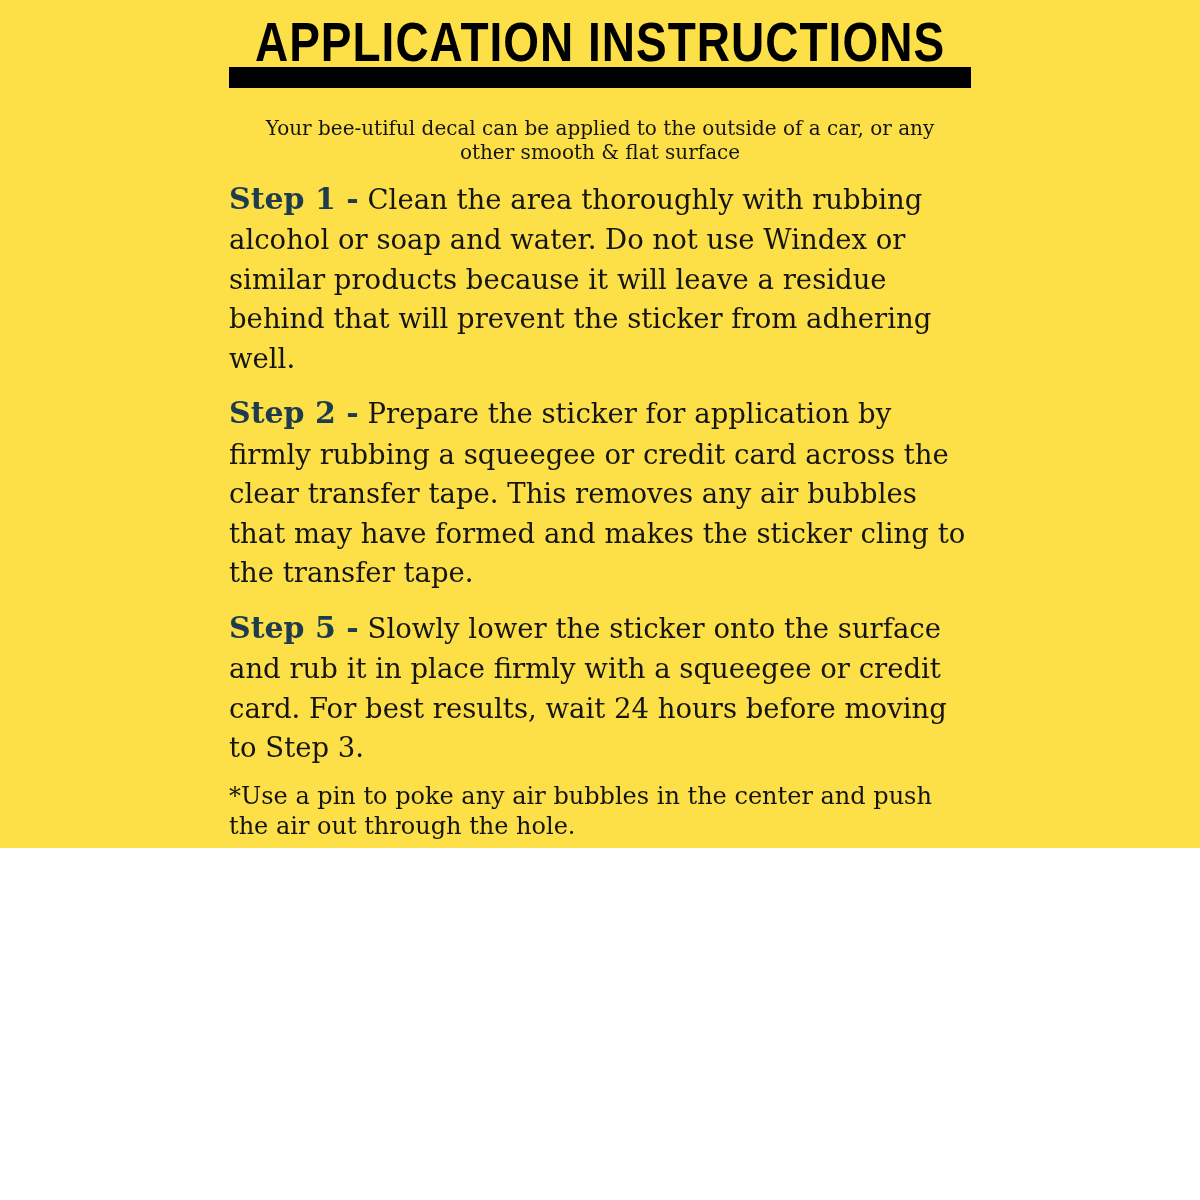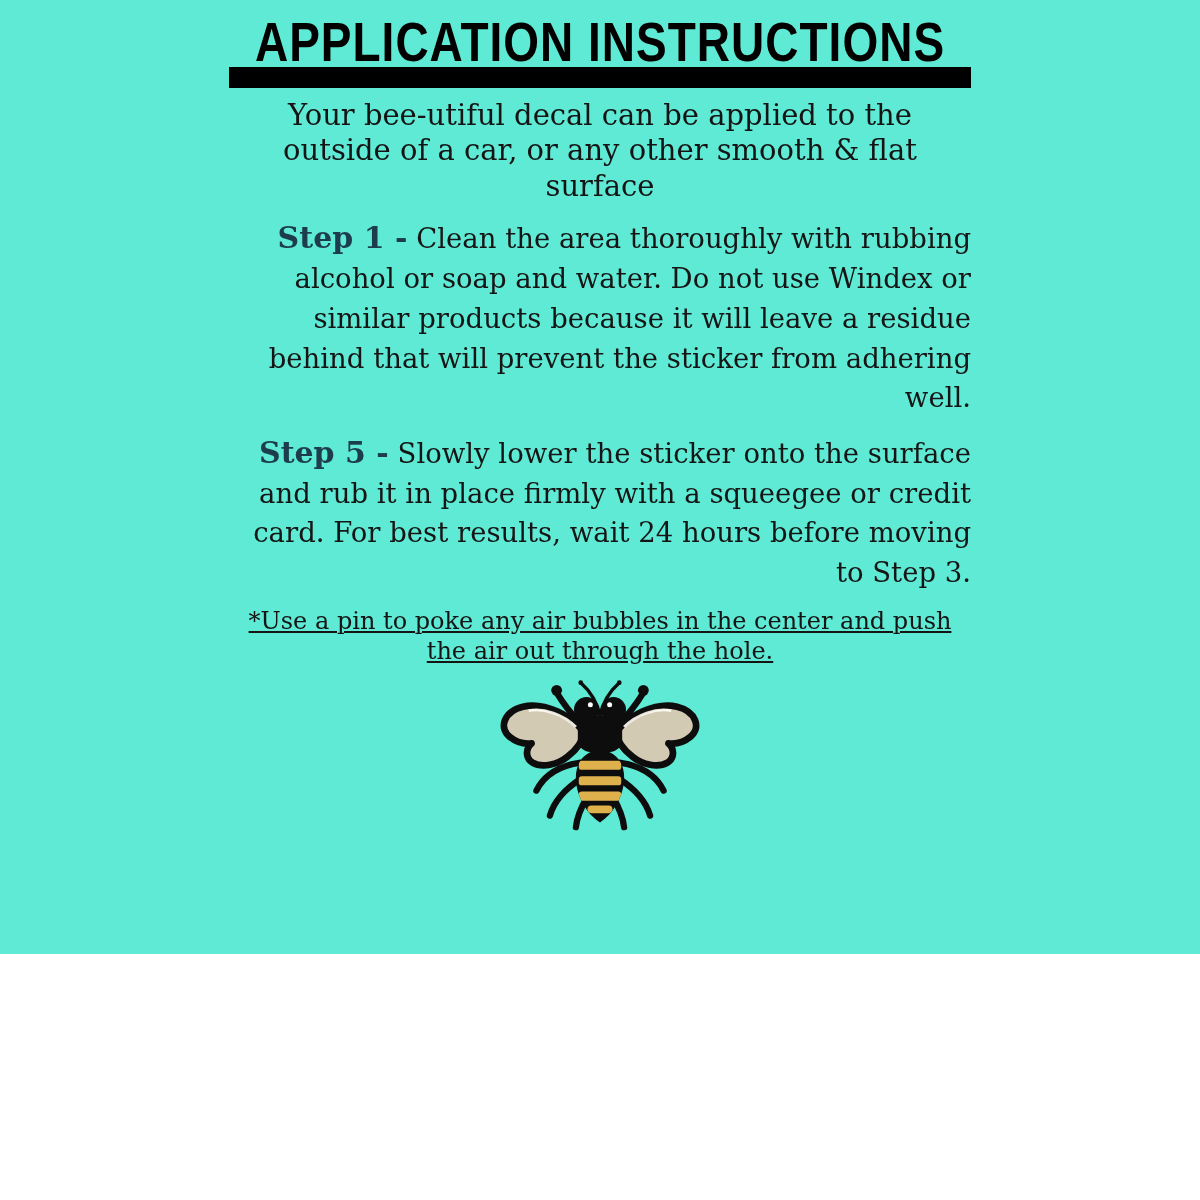--- a/index.html
+++ b/index.html
@@ -2,22 +2,22 @@
 <html style="--step-label: #1d3c4e; --body-text: #151515; --title-bar: #000000; --bee-body: #0d0d0d; --bee-wing: #d3cab4; --bee-stripe: #deb14d;"><head>
 <meta charset="utf-8">
 <style>
   html, body {
     margin: 0;
     padding: 0;
     background: #ffffff;
   }
   .page {
     width: 1200px;
-    height: 954px;
-    background: #5eead4;
+    height: 848px;
+    background: #fde047;
     overflow: hidden;
     font-family: "DejaVu Serif", serif;
     color: var(--body-text, #151515);
   }
   .content {
     width: 742px;
     margin: 0 auto;
     padding-top: 24px;
   }
   .title-wrap {
@@ -34,47 +34,45 @@
     transform: scaleY(1.22);
     transform-origin: center bottom;
     color: #000;
   }
   .title-bar {
     height: 21px;
     background: var(--title-bar, #000);
     margin-top: -3px;
   }
   .subtitle {
-    font-size: 29px;
+    font-size: 20px;
     line-height: 1.22;
     text-align: center;
-    margin: 10px auto 12px auto;
+    margin: 28px auto 12px auto;
     max-width: 690px;
     color: #141414;
   }
   .steps { margin: 0; }
   .step {
     font-size: 27.5px;
     line-height: 1.44;
     margin: 0 0 13px 0;
-    text-align: right;
+    text-align: left;
   }
   .step-label {
     font-weight: 700;
     font-size: 30px;
     color: var(--step-label, #1d3c4e);
   }
   .footnote {
     font-size: 24px;
     line-height: 1.26;
-    text-align: center;
     margin: 2px auto 0 auto;
     max-width: 780px;
     color: #141414;
-    text-decoration: underline;
   }
   .bee-wrap {
     text-align: center;
     margin-top: 5px;
   }
   
   .wing {
     fill: var(--bee-wing, #d3cab4);
     stroke: var(--bee-body, #0d0d0d);
     stroke-width: 7;
@@ -105,20 +103,21 @@
 
     <div class="title-wrap">
       <span class="title-text">APPLICATION INSTRUCTIONS</span>
     </div>
     <div class="title-bar"></div>
 
     <p class="subtitle">Your bee-utiful decal can be applied to the outside of a car, or any other smooth &amp; flat surface</p>
 
     <div class="steps">
       <p class="step"><span class="step-label">Step 1 -</span> <span class="step-text">Clean the area thoroughly with rubbing alcohol or soap and water. Do not use Windex or similar products because it will leave a residue behind that will prevent the sticker from adhering well.</span></p>
+      <p class="step"><span class="step-label">Step 2 -</span> <span class="step-text">Prepare the sticker for application by firmly rubbing a squeegee or credit card across the clear transfer tape. This removes any air bubbles that may have formed and makes the sticker cling to the transfer tape.</span></p>
       <p class="step"><span class="step-label">Step 5 -</span> <span class="step-text">Slowly lower the sticker onto the surface and rub it in place firmly with a squeegee or credit card. For best results, wait 24 hours before moving to Step 3.</span></p>
     </div>
 
     <p class="footnote">*Use a pin to poke any air bubbles in the center and push the air out through the hole.</p>
 
     <div class="bee-wrap">
       <svg width="212" height="164" viewBox="0 0 220 170" xmlns="http://www.w3.org/2000/svg">
 
         <path class="limb ant" d="M110,46 C107,32 99,20 90,12"></path>
         <path class="limb ant" d="M110,46 C113,32 121,20 130,12"></path>

